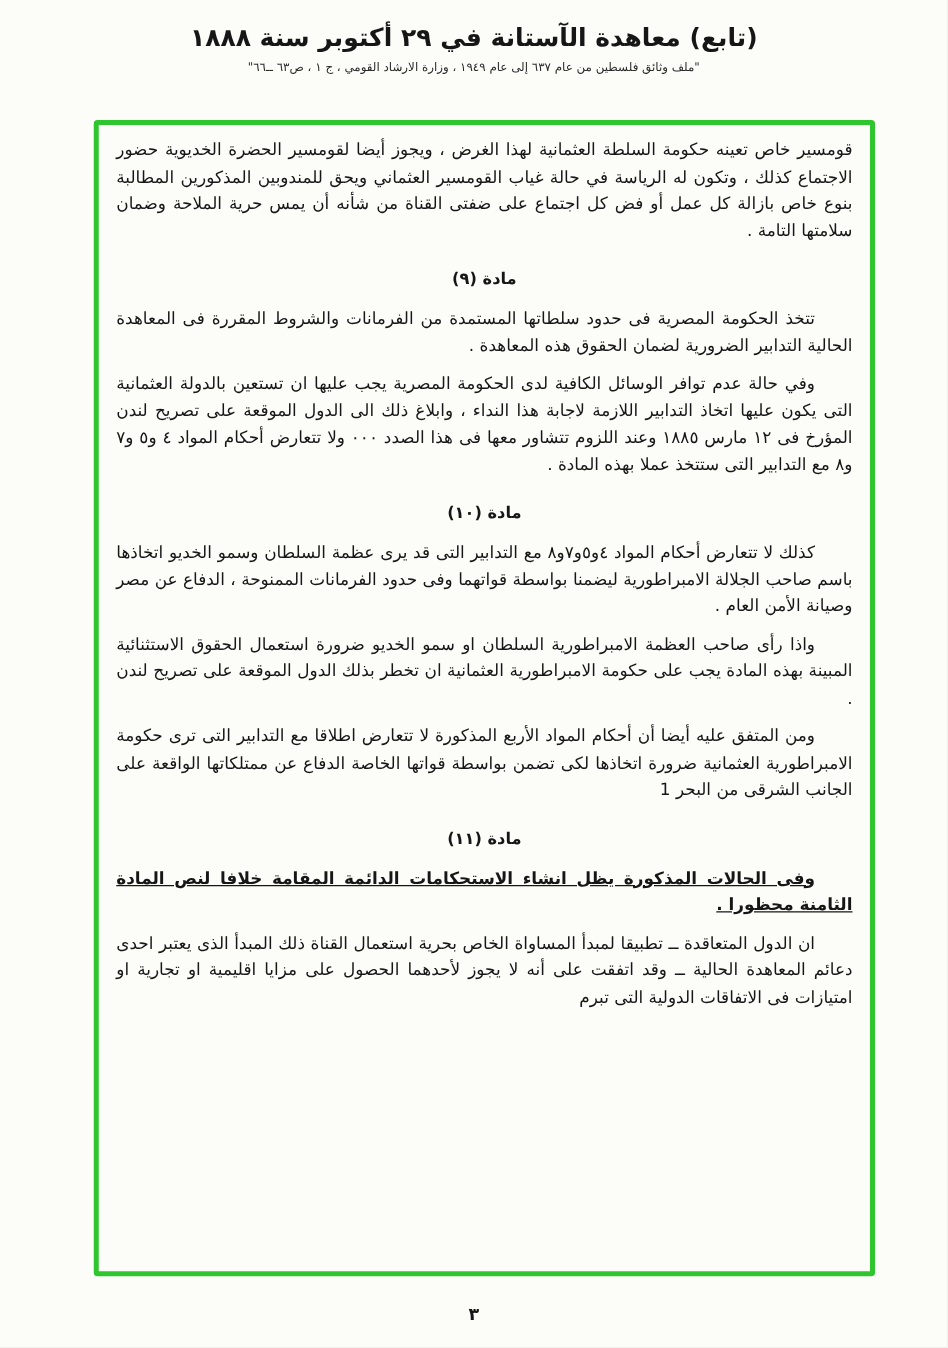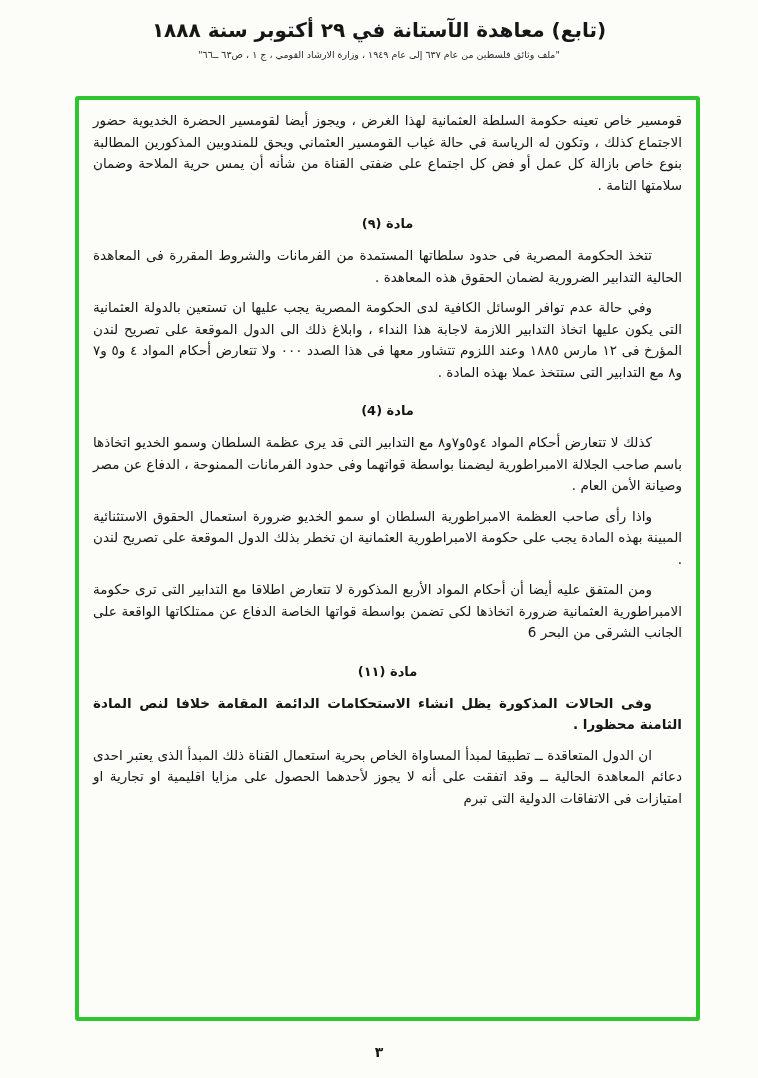--- a/index.html
+++ b/index.html
@@ -50,20 +50,21 @@
     line-height: 21.5px;
     text-align: justify;
     margin: 0 0 9px 0;
     text-indent: 30px;
   }
   .content-box p.para.no-indent {
     text-indent: 0;
   }
   .content-box p.para.bold {
     font-weight: bold;
+    text-decoration: underline;
   }
   .content-box h3.article-heading {
     text-align: center;
     font-size: 13px;
     font-weight: bold;
     margin: 20px 0 14px 0;
   }
   .page-number {
     position: absolute;
     bottom: 18px;
@@ -84,24 +85,24 @@
     <div class="title">(تابع) معاهدة الآستانة في ٢٩ أكتوبر سنة ١٨٨٨</div>
     <div class="source-note">"ملف وثائق فلسطين من عام ٦٣٧ إلى عام ١٩٤٩ ، وزارة الارشاد القومي ، ج ١ ، ص٦٣ ــ٦٦"</div>
   </div>
 
   <div class="content-box" style="border-color: rgb(47, 197, 47);">
 
   <p class="para no-indent">قومسير خاص تعينه حكومة السلطة العثمانية لهذا الغرض ، ويجوز أيضا لقومسير الحضرة الخديوية حضور الاجتماع كذلك ، وتكون له الرياسة في حالة غياب القومسير العثماني ويحق للمندوبين المذكورين المطالبة بنوع خاص بازالة كل عمل أو فض كل اجتماع على ضفتى القناة من شأنه أن يمس حرية الملاحة وضمان سلامتها التامة .</p>
       <h3 class="article-heading">مادة (٩)</h3>
       <p class="para">تتخذ الحكومة المصرية فى حدود سلطاتها المستمدة من الفرمانات والشروط المقررة فى المعاهدة الحالية التدابير الضرورية لضمان الحقوق هذه المعاهدة .</p>
       <p class="para">وفي حالة عدم توافر الوسائل الكافية لدى الحكومة المصرية يجب عليها ان تستعين بالدولة العثمانية التى يكون عليها اتخاذ التدابير اللازمة لاجابة هذا النداء ، وابلاغ ذلك الى الدول الموقعة على تصريح لندن المؤرخ فى ١٢ مارس ١٨٨٥ وعند اللزوم تتشاور معها فى هذا الصدد ٠٠٠ ولا تتعارض أحكام المواد ٤ و٥ و٧ و٨ مع التدابير التى ستتخذ عملا بهذه المادة .</p>
-      <h3 class="article-heading">مادة (4)</h3>
+      <h3 class="article-heading">مادة (١٠)</h3>
       <p class="para">كذلك لا تتعارض أحكام المواد ٤و٥و٧و٨ مع التدابير التى قد يرى عظمة السلطان وسمو الخديو اتخاذها باسم صاحب الجلالة الامبراطورية ليضمنا بواسطة قواتهما وفى حدود الفرمانات الممنوحة ، الدفاع عن مصر وصيانة الأمن العام .</p>
       <p class="para">واذا رأى صاحب العظمة الامبراطورية السلطان او سمو الخديو ضرورة استعمال الحقوق الاستثنائية المبينة بهذه المادة يجب على حكومة الامبراطورية العثمانية ان تخطر بذلك الدول الموقعة على تصريح لندن .</p>
-      <p class="para">ومن المتفق عليه أيضا أن أحكام المواد الأربع المذكورة لا تتعارض اطلاقا مع التدابير التى ترى حكومة الامبراطورية العثمانية ضرورة اتخاذها لكى تضمن بواسطة قواتها الخاصة الدفاع عن ممتلكاتها الواقعة على الجانب الشرقى من البحر 6</p>
+      <p class="para">ومن المتفق عليه أيضا أن أحكام المواد الأربع المذكورة لا تتعارض اطلاقا مع التدابير التى ترى حكومة الامبراطورية العثمانية ضرورة اتخاذها لكى تضمن بواسطة قواتها الخاصة الدفاع عن ممتلكاتها الواقعة على الجانب الشرقى من البحر 1</p>
       <h3 class="article-heading">مادة (١١)</h3>
       <p class="para bold">وفى الحالات المذكورة يظل انشاء الاستحكامات الدائمة المقامة خلافا لنص المادة الثامنة محظورا .</p>
       <p class="para">ان الدول المتعاقدة ــ تطبيقا لمبدأ المساواة الخاص بحرية استعمال القناة ذلك المبدأ الذى يعتبر احدى دعائم المعاهدة الحالية ــ وقد اتفقت على أنه لا يجوز لأحدهما الحصول على مزايا اقليمية او تجارية او امتيازات فى الاتفاقات الدولية التى تبرم</p>
     </div>
 
   <div class="page-number">٣</div>
 
 </div>
 
 </body></html>

